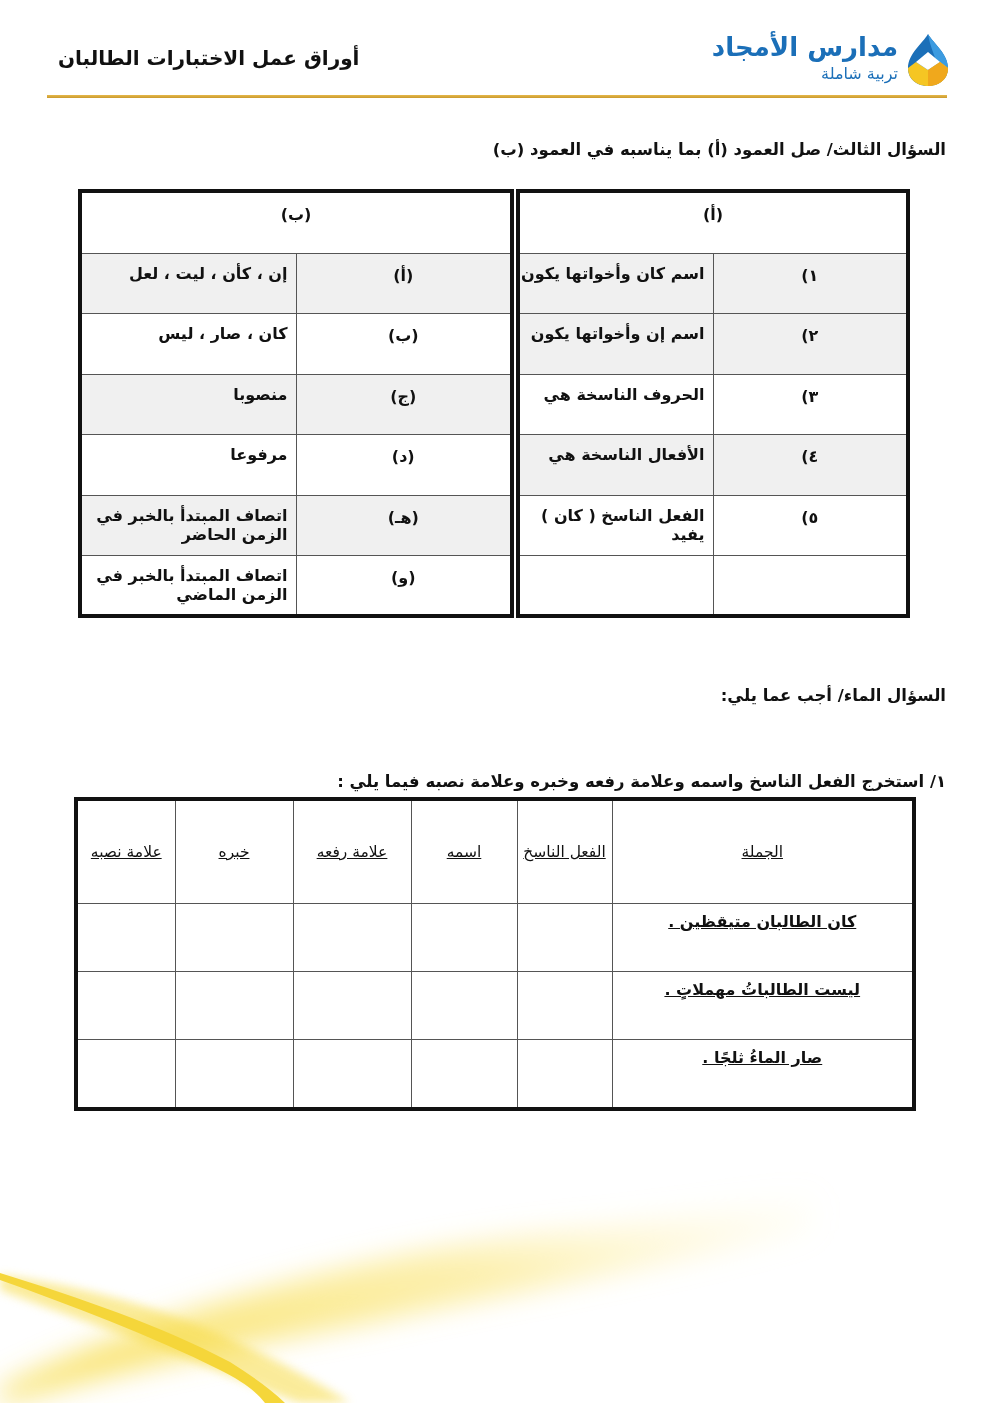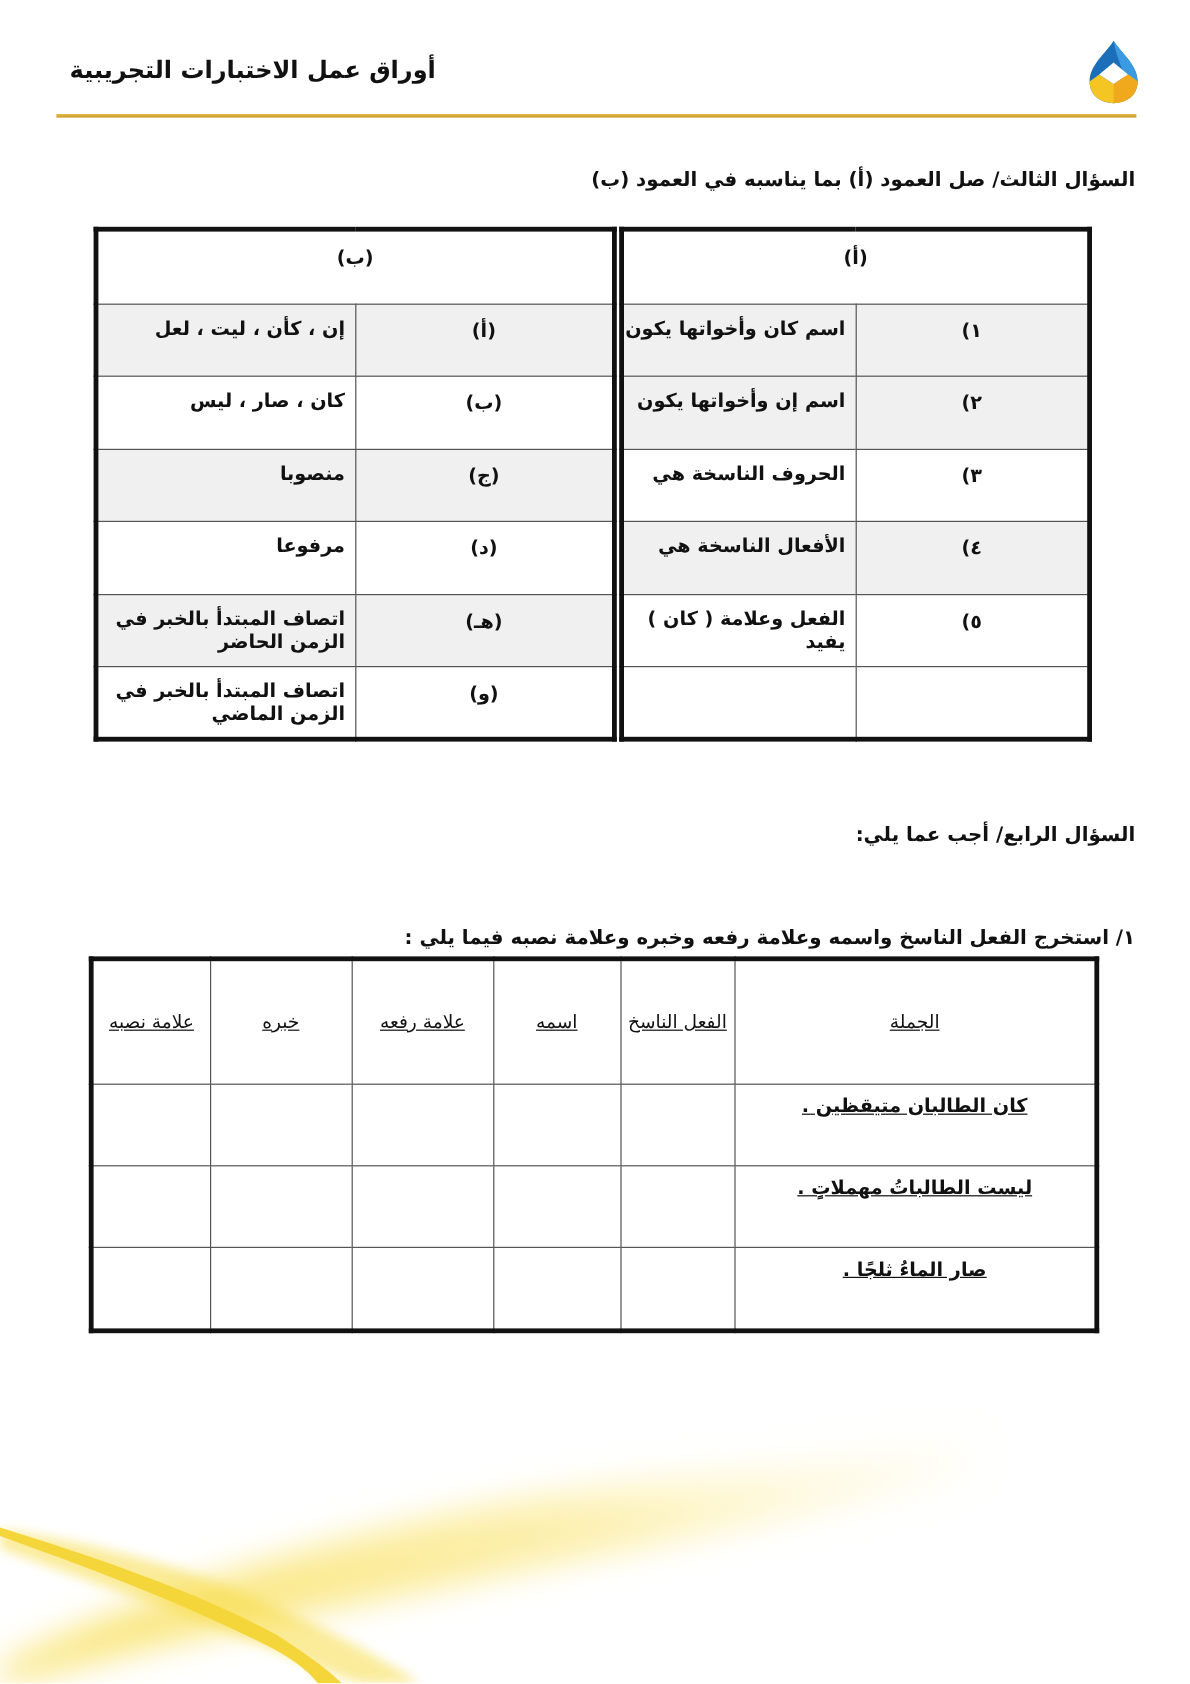--- a/index.html
+++ b/index.html
@@ -65,22 +65,26 @@
 
   <div class="header">
     <div class="logo">
       <svg class="logo-mark" viewBox="0 0 48 56">
         <path d="M24 2 C30 12 44 22 44 36 C44 48 34 54 24 54 C14 54 4 48 4 36 C4 22 18 12 24 2 Z" fill="#1b6fb8"></path>
         <path d="M24 2 C30 12 44 22 44 36 L34 34 C30 22 26 14 24 2 Z" fill="#3c9be0"></path>
         <path d="M4 36 C4 48 14 54 24 54 C34 54 44 48 44 36 L36 30 L24 38 L12 30 Z" fill="#f5c623"></path>
         <path d="M12 30 L24 20 L36 30 L24 38 Z" fill="#ffffff"></path>
         <path d="M24 38 L24 54 C34 54 44 48 44 36 L36 30 Z" fill="#f0a81c"></path>
       </svg>
+      <div class="logo-text">
+        <div class="logo-name">مدارس الأمجاد</div>
+        <div class="logo-tag">تربية شاملة</div>
+      </div>
     </div>
-    <div class="doc-title">أوراق عمل الاختبارات التجريبية</div>
+    <div class="doc-title">أوراق عمل الاختبارات الطالبان</div>
     <div class="header-rule"></div>
   </div>
 
   <div class="q-heading" style="top:140px;">السؤال الثالث/ صل العمود  (أ) بما يناسبه في العمود (ب)</div>
 
   <div class="match-wrap">
 
     <table class="match-table tbl-a">
       <tbody>
           <tr class="head">
@@ -97,21 +101,21 @@
       <tr>
         <td class="num">٣)</td>
         <td class="txt">الحروف الناسخة هي</td>
       </tr>
       <tr class="shade">
         <td class="num">٤)</td>
         <td class="txt">الأفعال الناسخة هي</td>
       </tr>
       <tr>
         <td class="num">٥)</td>
-        <td class="txt">الفعل وعلامة ( كان ) يفيد</td>
+        <td class="txt">الفعل الناسخ ( كان ) يفيد</td>
       </tr>
       <tr>
         <td class="num"></td>
         <td class="txt"></td>
       </tr>
     </tbody>
       </table>
 
     <table class="match-table tbl-b">
       <tbody>
@@ -139,21 +143,21 @@
         <td class="txt">اتصاف المبتدأ بالخبر في الزمن الحاضر</td>
       </tr>
       <tr>
         <td class="num">(و)</td>
         <td class="txt">اتصاف المبتدأ بالخبر في الزمن الماضي</td>
       </tr>
     </tbody>
       </table>
   </div>
 
-  <div class="q-heading" style="top:686px;">السؤال الرابع/ أجب عما يلي:</div>
+  <div class="q-heading" style="top:686px;">السؤال الماء/ أجب عما يلي:</div>
   <div class="q-heading" style="top:772px;">١/ استخرج الفعل الناسخ واسمه وعلامة رفعه وخبره وعلامة نصبه فيما يلي  :</div>
 
   <table class="ext-table">
     <colgroup>
       <col style="width:302px">
         <col style="width:95px">
         <col style="width:106px">
       <col style="width:118px">
         <col style="width:118px">
         <col style="width:99px">

